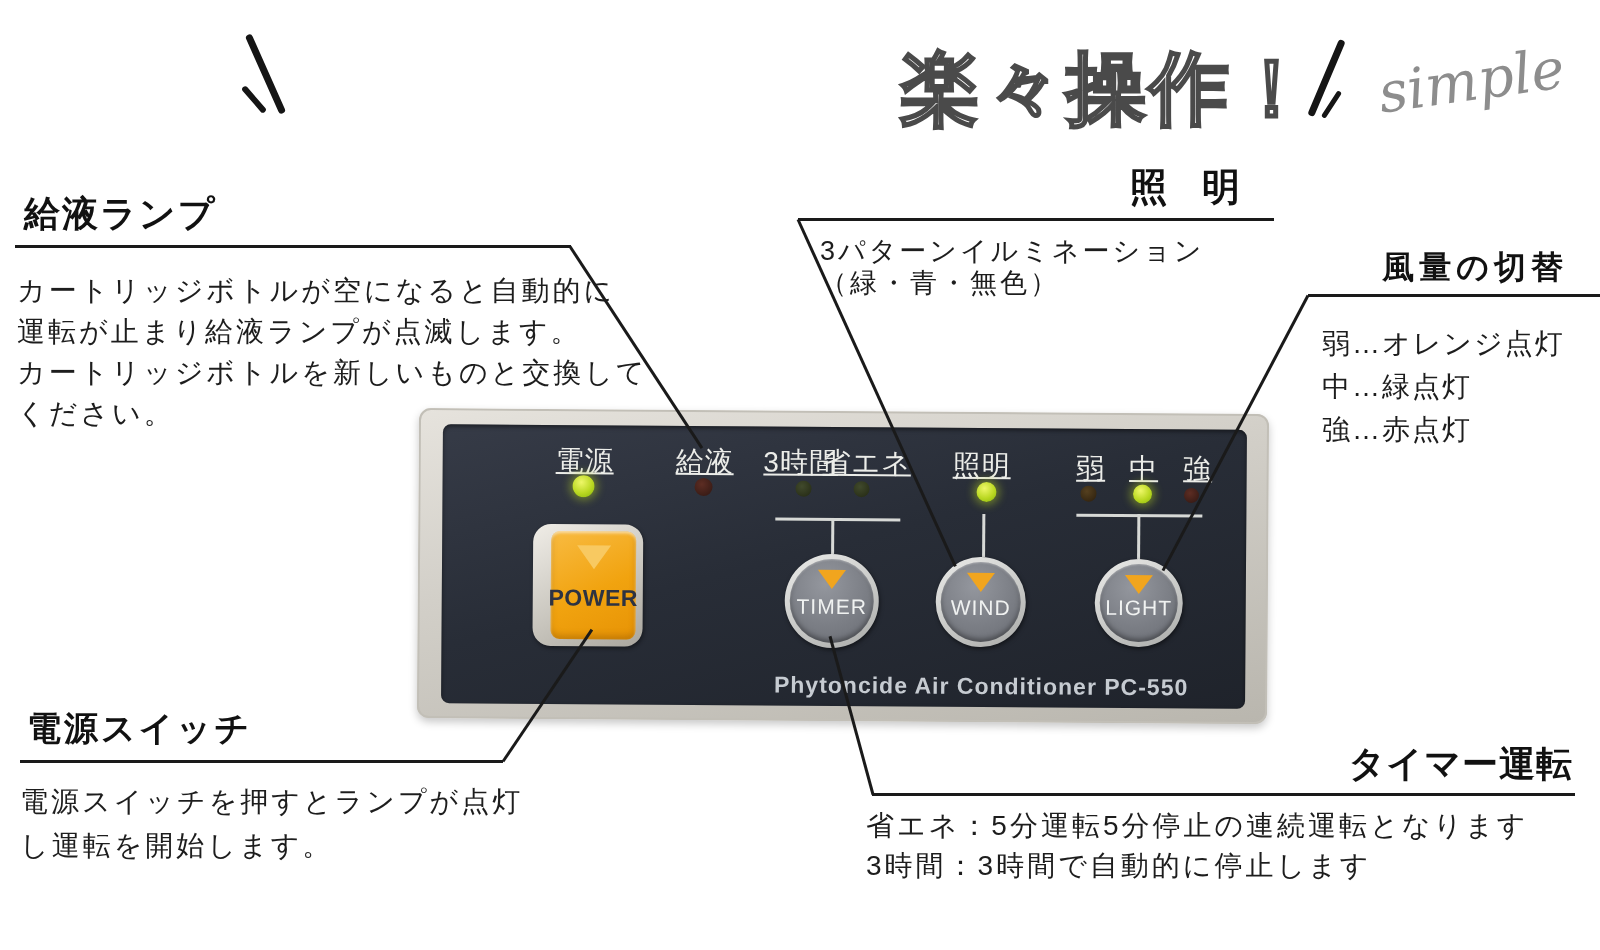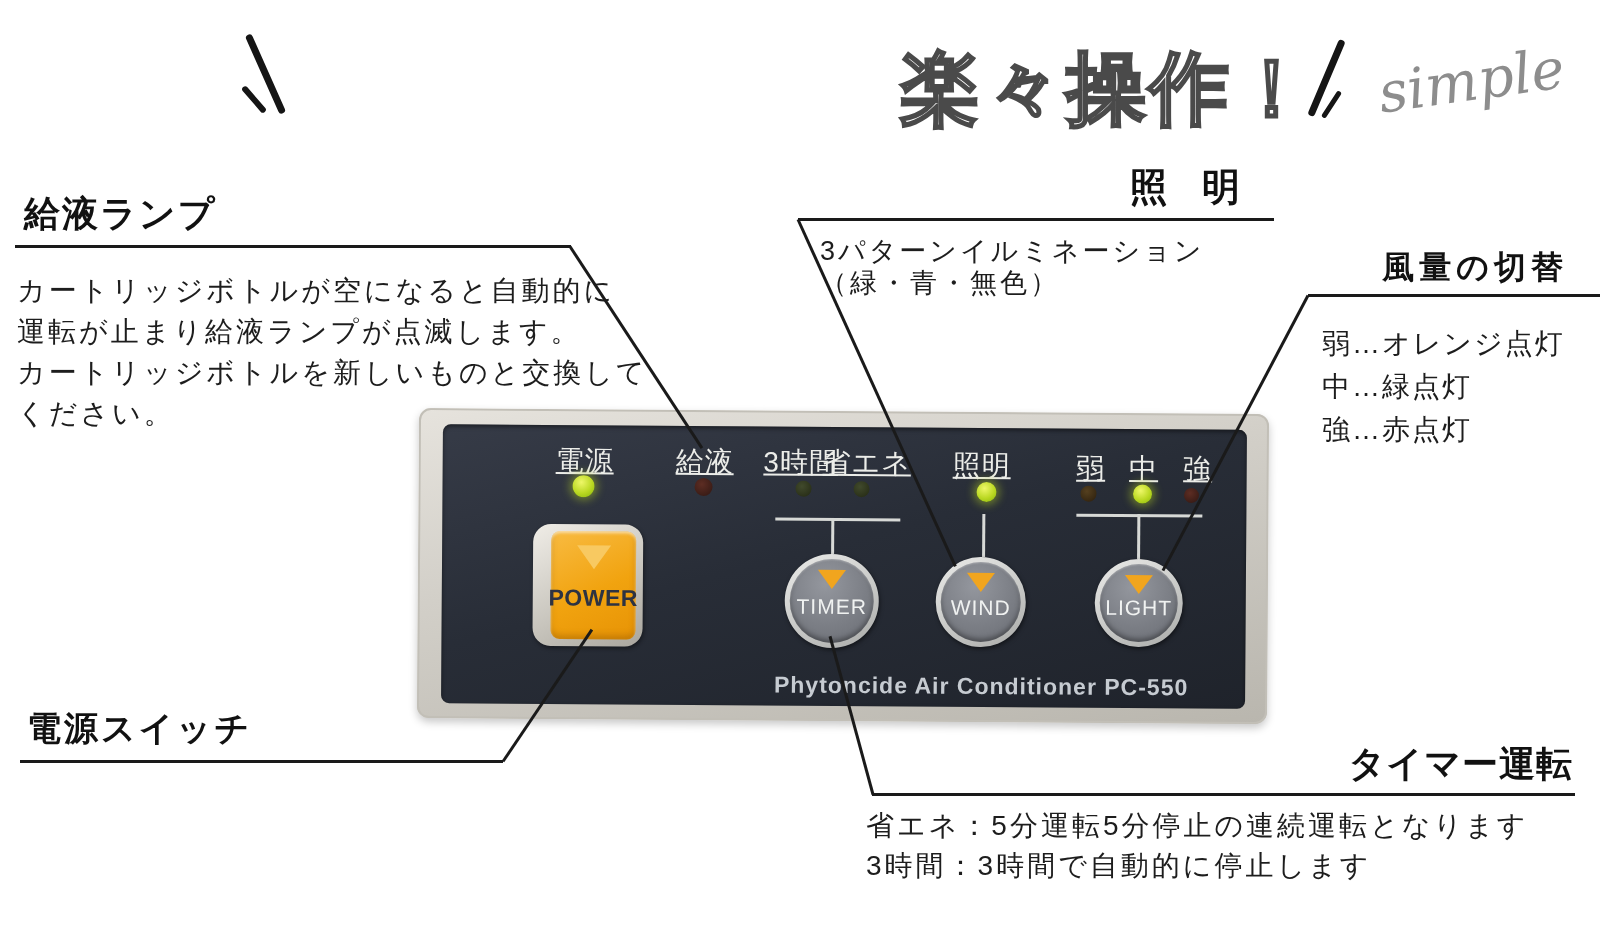--- a/index.html
+++ b/index.html
@@ -123,20 +123,22 @@
   <div class="abs co-heading h-wind">風量の切替</div>
   <div class="abs underline u-wind"></div>
   <div class="abs cline l-wind"></div>
   <div class="abs co-heading h-power">電源スイッチ</div>
 
   <div class="abs co-body b-wind">弱…オレンジ点灯
 中…緑点灯
 強…赤点灯</div>
   <div class="abs underline u-power"></div>
   <div class="abs cline l-power"></div>
+  <div class="abs co-body b-power">電源スイッチを押すとランプが点灯
+し運転を開始します。</div>
 
   <div class="abs co-heading h-timer">タイマー運転</div>
   <div class="abs underline u-timer"></div>
   <div class="abs cline l-timer"></div>
   <div class="abs co-body b-timer">省エネ：5分運転5分停止の連続運転となります
 3時間：3時間で自動的に停止します</div>
 
   <div class="abs panel">
     <div class="panel-inner"></div>
 

